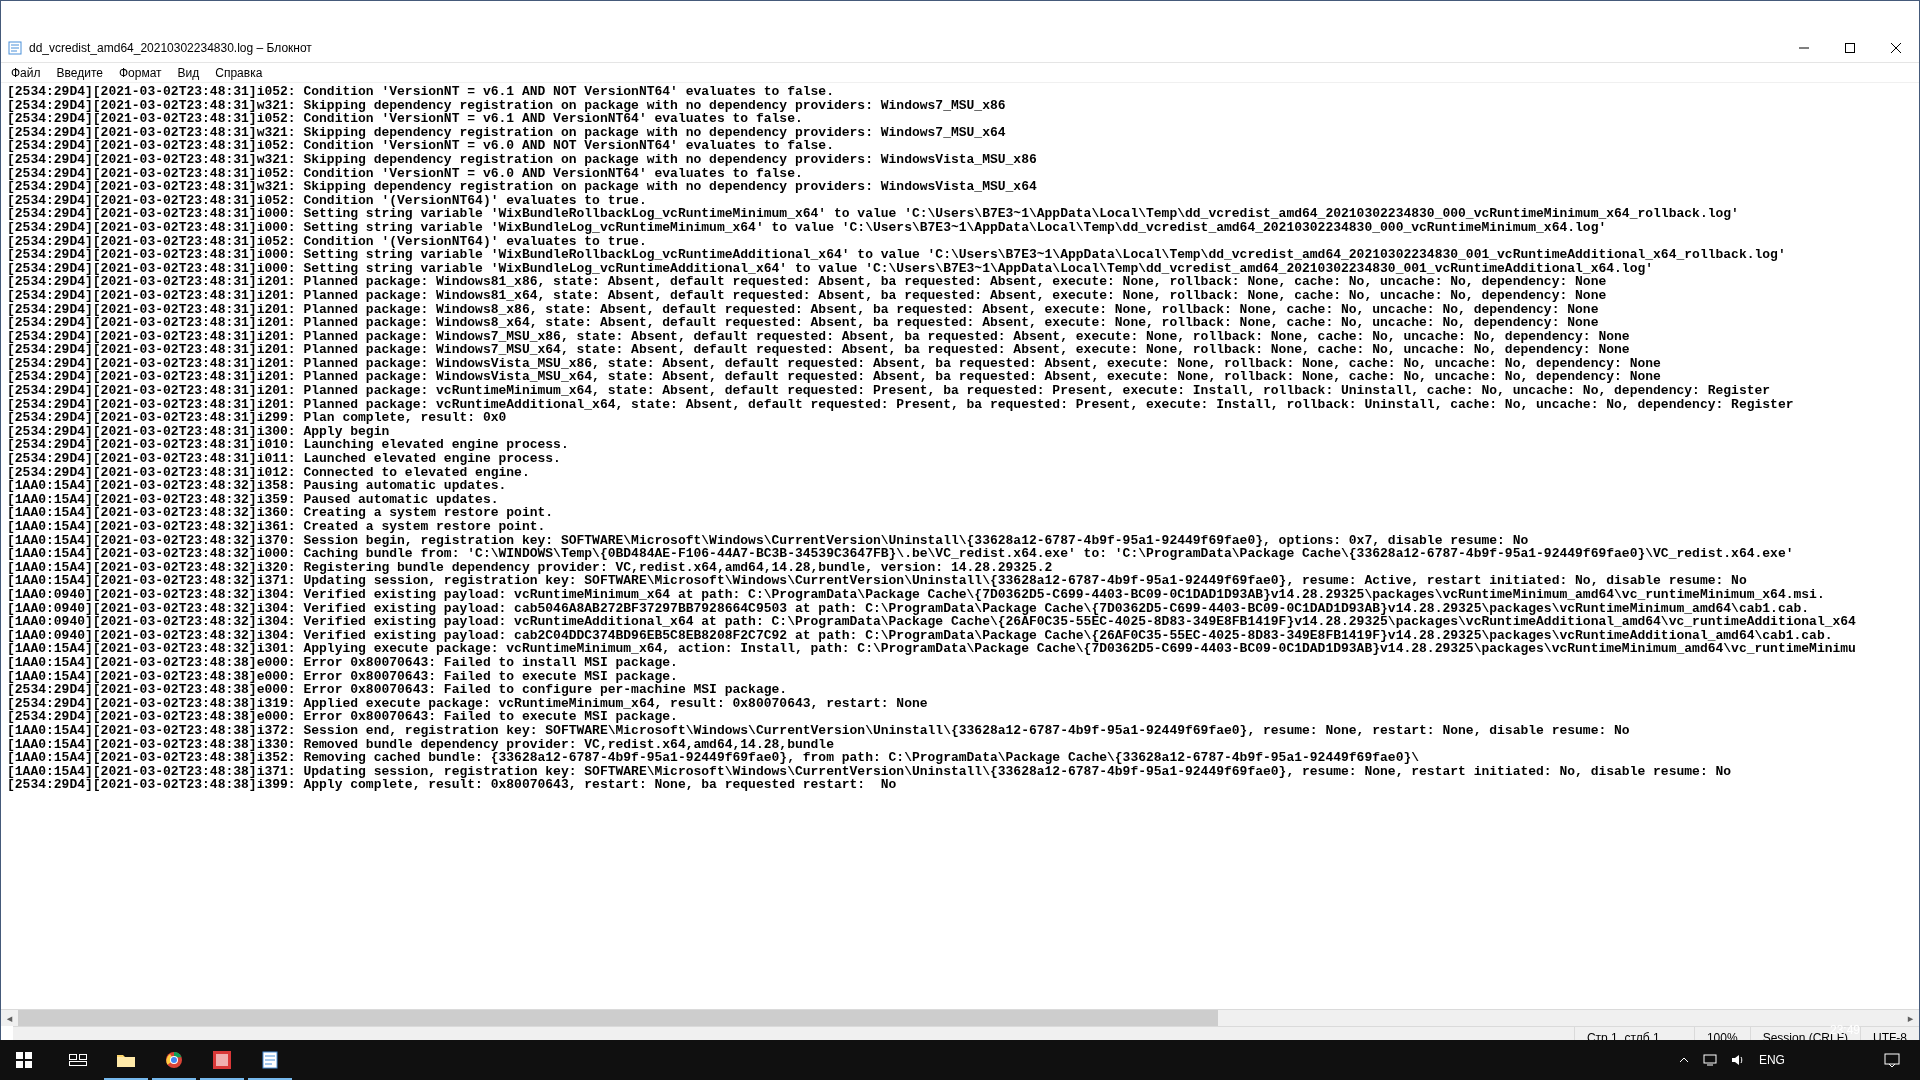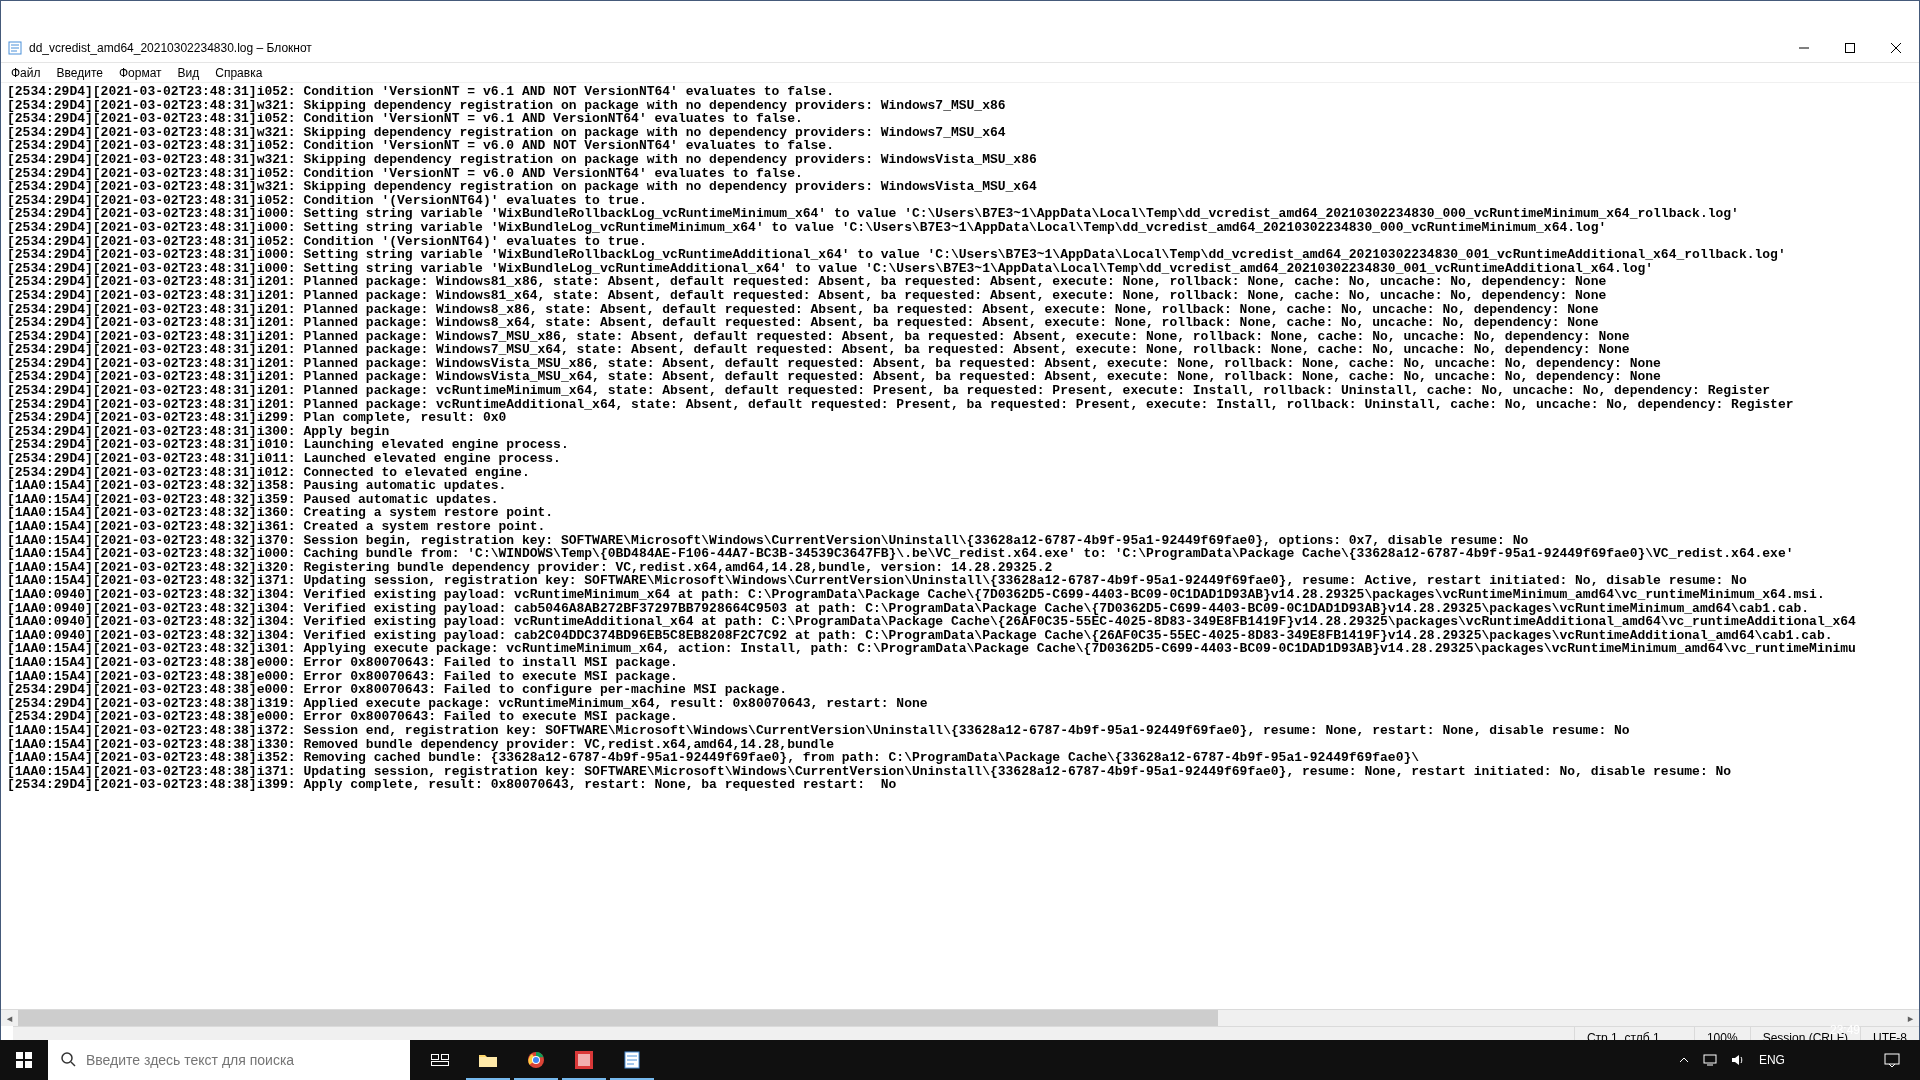--- a/index.html
+++ b/index.html
@@ -144,29 +144,20 @@
 
 <div class="taskbar">
   <div class="start-btn">
     <svg width="16" height="16" viewBox="0 0 16 16">
         <rect x="0" y="0" width="7" height="7" fill="#fff"></rect>
         <rect x="9" y="0" width="7" height="7" fill="#fff"></rect>
         <rect x="0" y="9" width="7" height="7" fill="#fff"></rect>
         <rect x="9" y="9" width="7" height="7" fill="#fff"></rect>
       </svg>
   </div>
-  <div class="search-box">
-    <span class="mag">
-      <svg width="16" height="16" viewBox="0 0 16 16" fill="none" stroke="#333" stroke-width="1.5">
-          <circle cx="7" cy="7" r="5"></circle>
-          <line x1="11" y1="11" x2="15" y2="15"></line>
-        </svg>
-    </span>
-    <input placeholder="Введите здесь текст для поиска" style="">
-  </div>
   <div class="task-icons">
     <div class="tb-item">
       <svg width="18" height="14" viewBox="0 0 18 14" fill="none" stroke="#fff">
           <rect x="0.5" y="1.5" width="7" height="5"></rect>
           <rect x="10.5" y="1.5" width="7" height="5"></rect>
           <rect x="0.5" y="8.5" width="17" height="4"></rect>
         </svg>
     </div>
     <div class="tb-item active">
       <svg width="18" height="14" viewBox="0 0 18 14">

